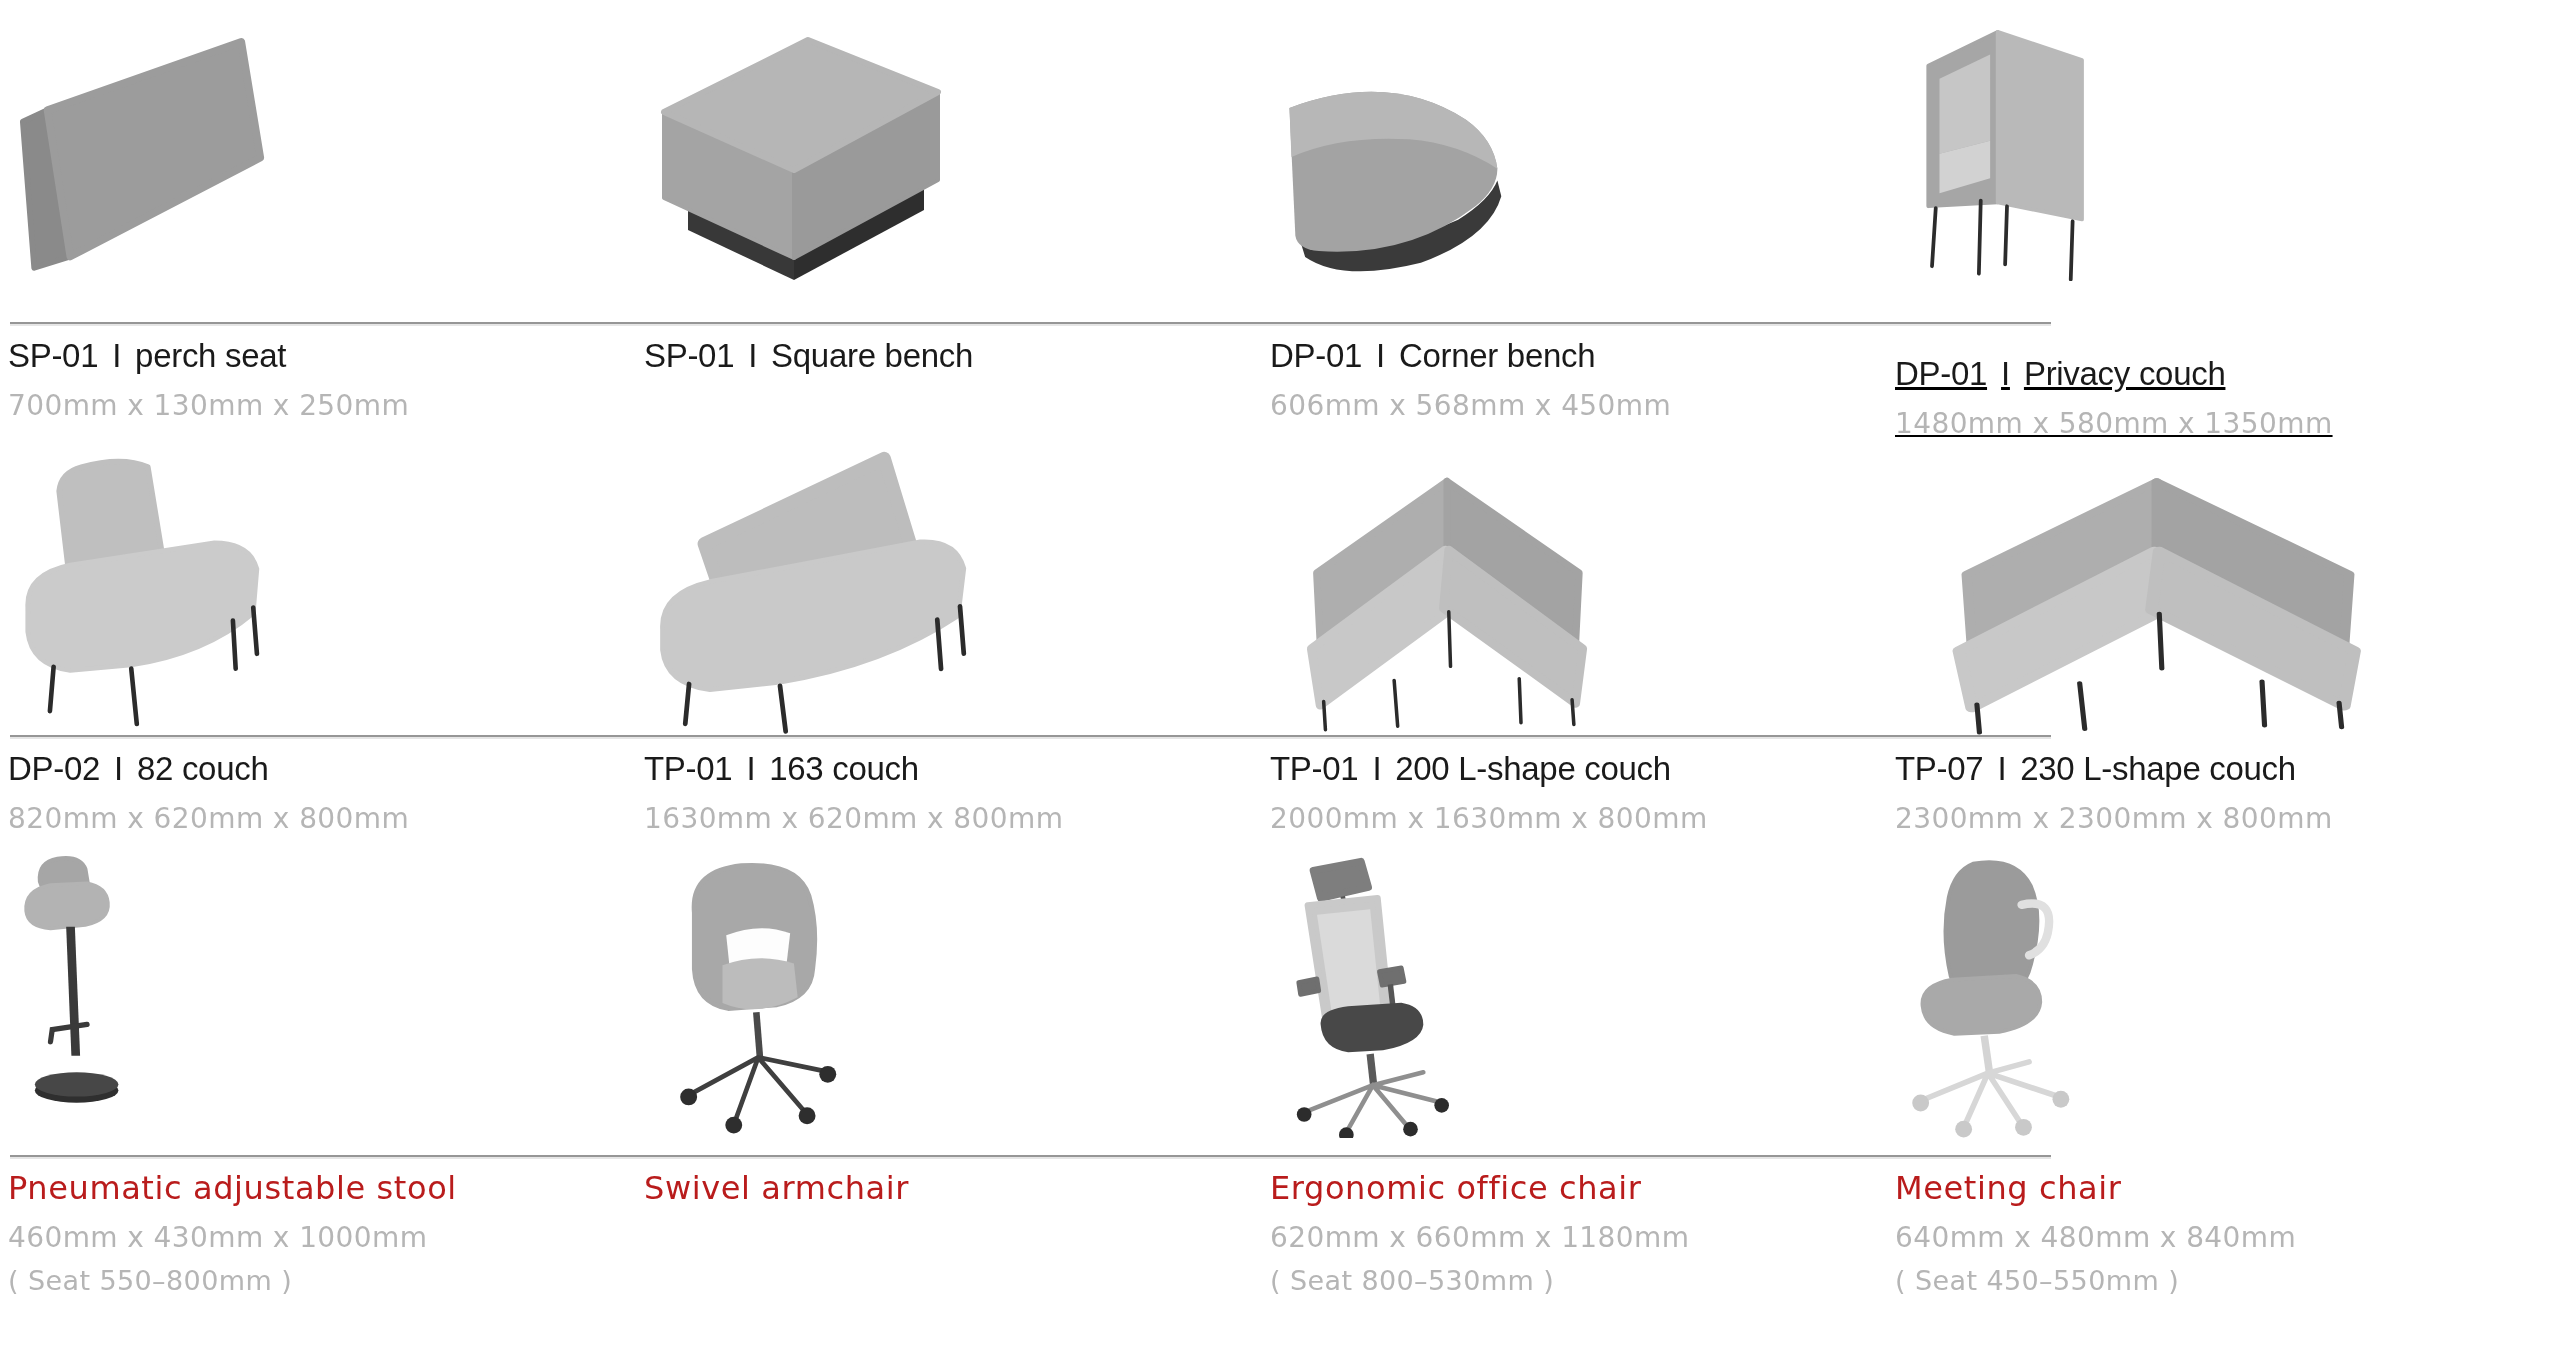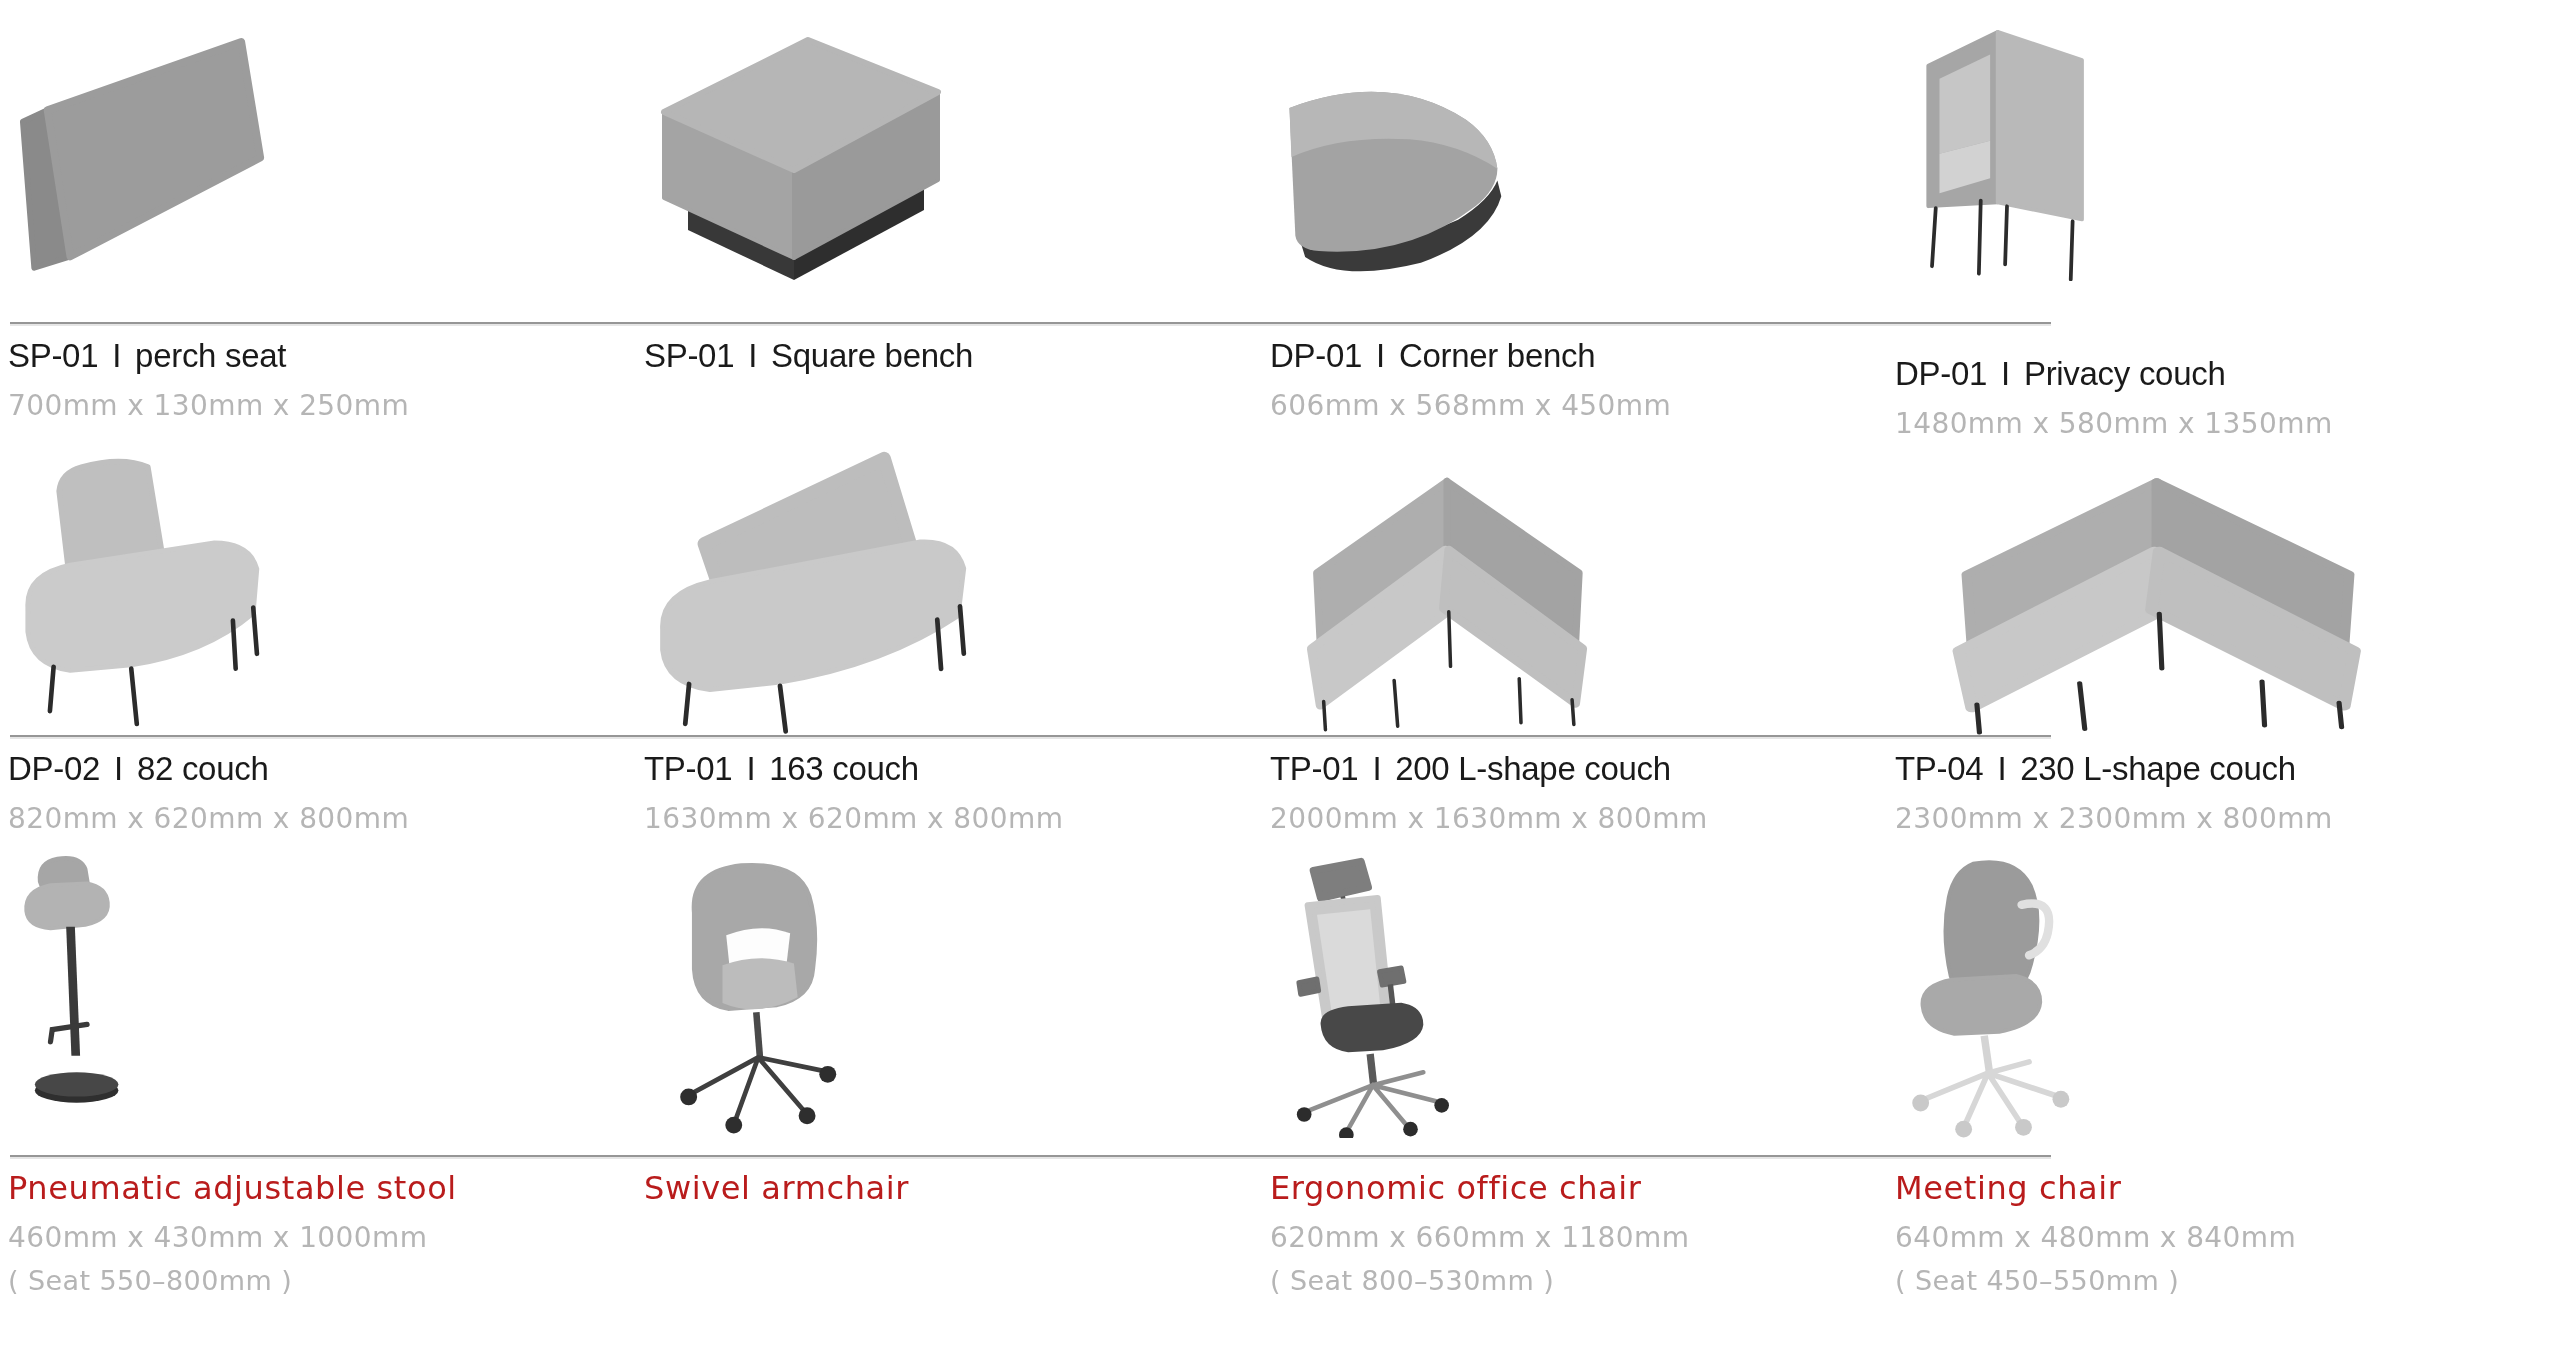--- a/index.html
+++ b/index.html
@@ -75,21 +75,21 @@
       <div class="title-line"><span class="code">SP-01</span><span class="sep">I</span><span class="pname">perch seat</span></div>
       <div class="dims">700mm x 130mm x 250mm</div>
     </div>
     <div class="caption">
       <div class="title-line"><span class="code">SP-01</span><span class="sep">I</span><span class="pname">Square bench</span></div>
     </div>
     <div class="caption">
       <div class="title-line"><span class="code">DP-01</span><span class="sep">I</span><span class="pname">Corner bench</span></div>
       <div class="dims">606mm x 568mm x 450mm</div>
     </div>
-    <div class="caption" style="padding-top:32px;">
+    <div class="caption" style="padding-top:32px;text-decoration:underline;">
       <div class="title-line"><span class="code">DP-01</span><span class="sep">I</span><span class="pname">Privacy couch</span></div>
       <div class="dims">1480mm x 580mm x 1350mm</div>
     </div>
   </div>
 </div>
 
 <div class="section">
   <div class="grid imgs-2">
     <figure class="img i5">
       <svg width="305" viewBox="0 0 330 320" xmlns="http://www.w3.org/2000/svg">
@@ -134,21 +134,21 @@
     </div>
     <div class="caption">
       <div class="title-line"><span class="code">TP-01</span><span class="sep">I</span><span class="pname">163 couch</span></div>
       <div class="dims">1630mm x 620mm x 800mm</div>
     </div>
     <div class="caption">
       <div class="title-line"><span class="code">TP-01</span><span class="sep">I</span><span class="pname">200 L-shape couch</span></div>
       <div class="dims">2000mm x 1630mm x 800mm</div>
     </div>
     <div class="caption">
-      <div class="title-line"><span class="code">TP-04</span><span class="sep">I</span><span class="pname">230 L-shape couch</span></div>
+      <div class="title-line"><span class="code">TP-07</span><span class="sep">I</span><span class="pname">230 L-shape couch</span></div>
       <div class="dims">2300mm x 2300mm x 800mm</div>
     </div>
   </div>
 </div>
 
 <div class="section">
   <div class="grid imgs-3">
     <figure class="img i9">
       <svg width="148" viewBox="0 0 170 310" xmlns="http://www.w3.org/2000/svg">
         <path d="M46,42 Q44,20 66,16 Q92,12 98,28 L102,52 Q74,42 52,58 Z" fill="#a6a6a6" stroke="#a6a6a6" stroke-width="5" stroke-linejoin="round"></path>

